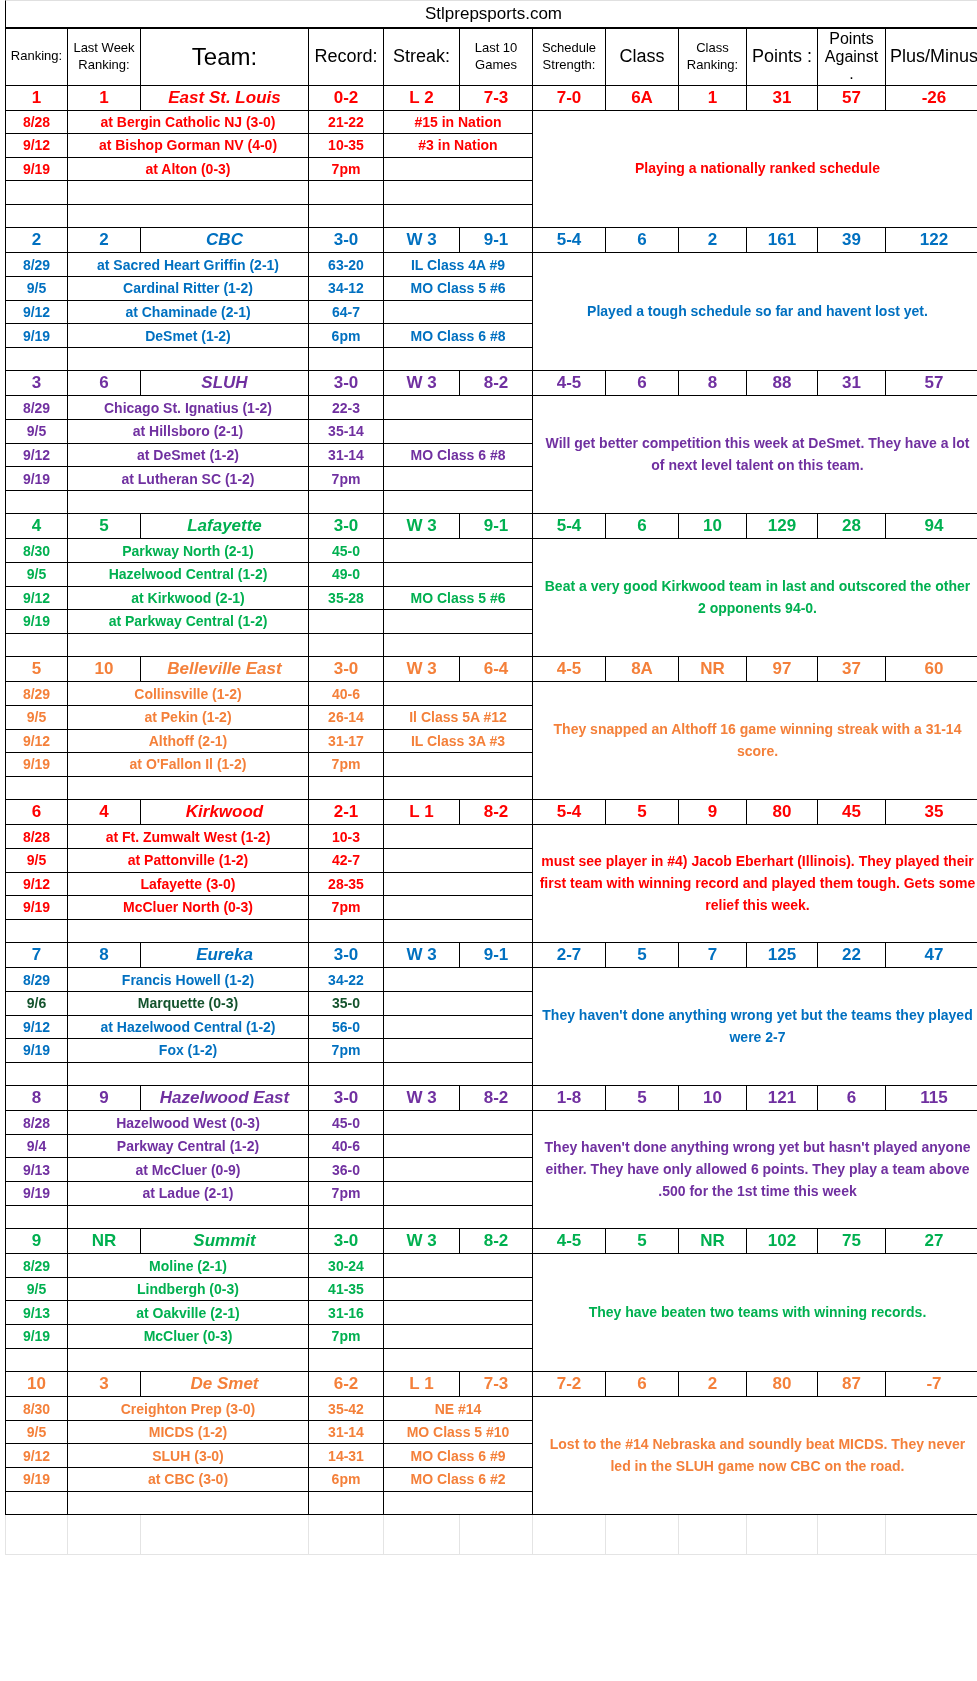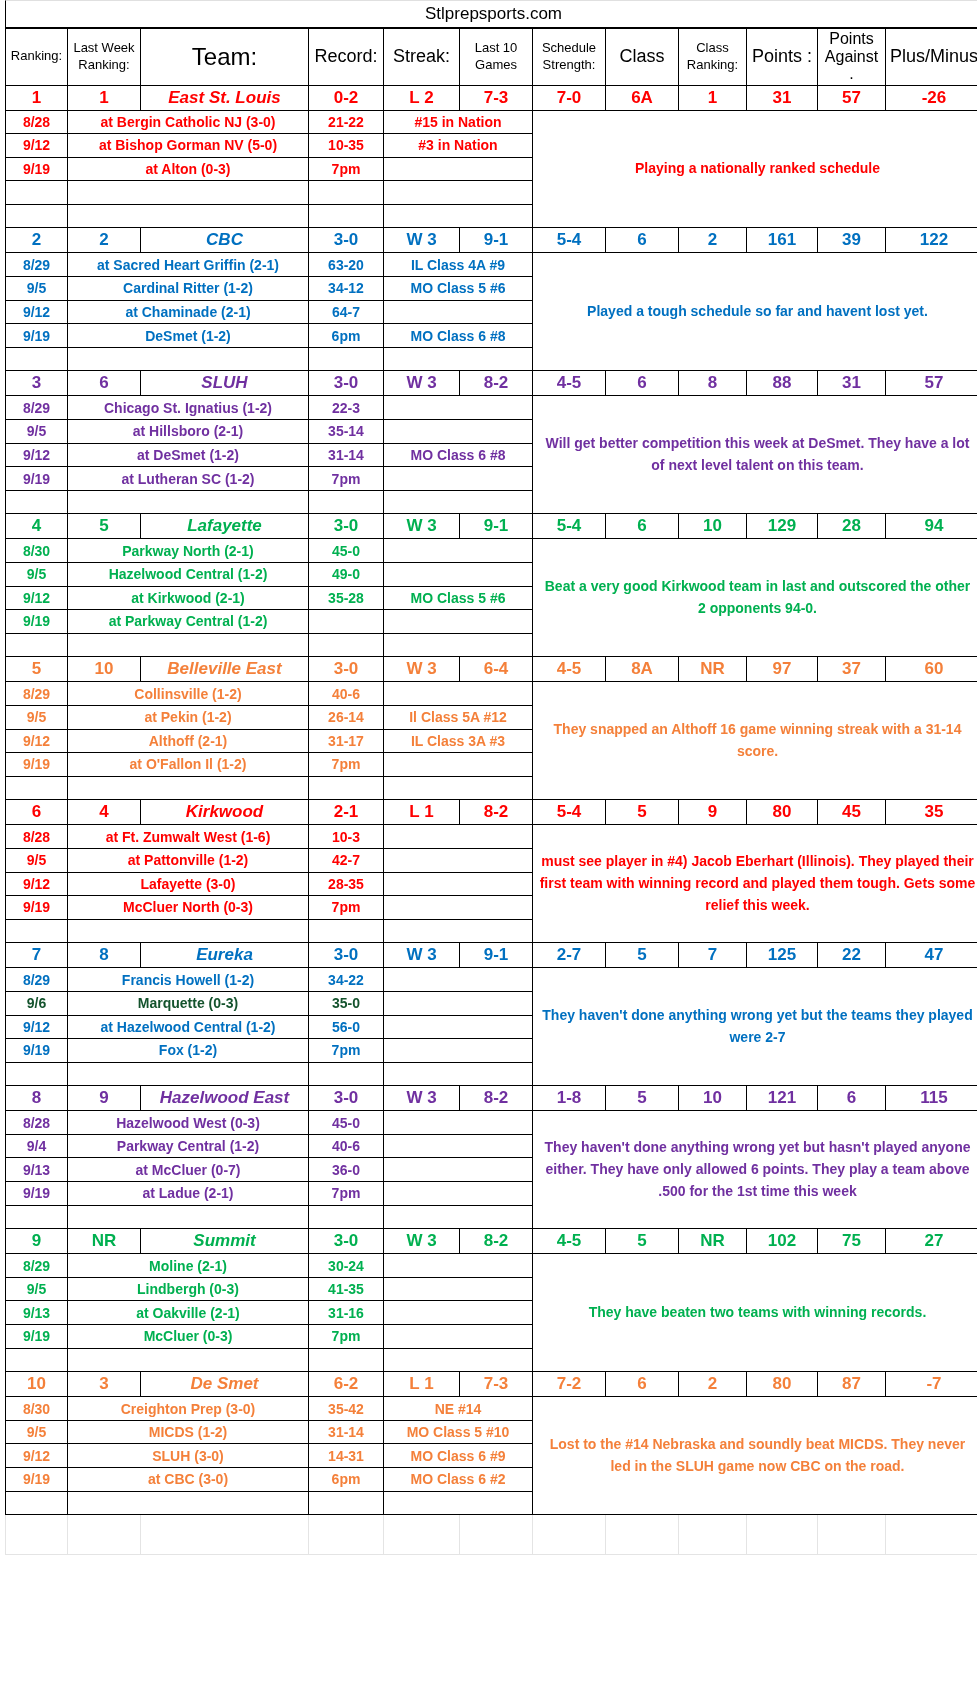--- a/index.html
+++ b/index.html
@@ -72,21 +72,21 @@
         </tr>
         <tr class="game" style="color:#ff0000">
           <td>8/28</td>
           <td colspan="2">at Bergin Catholic NJ (3-0)</td>
           <td>21-22</td>
           <td colspan="2">#15 in Nation</td>
           <td class="note" colspan="6" rowspan="5">Playing a nationally ranked schedule</td>
         </tr>
         <tr class="game" style="color:#ff0000">
           <td>9/12</td>
-          <td colspan="2">at Bishop Gorman NV (5-0)</td>
+          <td colspan="2">at Bishop Gorman NV (4-0)</td>
           <td>10-35</td>
           <td colspan="2">#3 in Nation</td>
         </tr>
         <tr class="game" style="color:#ff0000">
           <td>9/19</td>
           <td colspan="2">at Alton (0-3)</td>
           <td>7pm</td>
           <td colspan="2"></td>
         </tr>
         <tr class="blank" style="color:#ff0000">
@@ -290,21 +290,21 @@
           <td>8-2</td>
           <td>5-4</td>
           <td>5</td>
           <td>9</td>
           <td>80</td>
           <td>45</td>
           <td>35</td>
         </tr>
         <tr class="game" style="color:#ff0000">
           <td>8/28</td>
-          <td colspan="2">at Ft. Zumwalt West (1-6)</td>
+          <td colspan="2">at Ft. Zumwalt West (1-2)</td>
           <td>10-3</td>
           <td colspan="2"></td>
           <td class="note" colspan="6" rowspan="5">must see player in #4) Jacob Eberhart (Illinois). They played their first team with winning record and played them tough. Gets some relief this week.</td>
         </tr>
         <tr class="game" style="color:#ff0000">
           <td>9/5</td>
           <td colspan="2">at Pattonville (1-2)</td>
           <td>42-7</td>
           <td colspan="2"></td>
         </tr>
@@ -393,21 +393,21 @@
           <td class="note" colspan="6" rowspan="5">They haven't done anything wrong yet but hasn't played anyone either. They have only allowed 6 points. They play a team above .500 for the 1st time this week</td>
         </tr>
         <tr class="game" style="color:#7030a0">
           <td>9/4</td>
           <td colspan="2">Parkway Central (1-2)</td>
           <td>40-6</td>
           <td colspan="2"></td>
         </tr>
         <tr class="game" style="color:#7030a0">
           <td>9/13</td>
-          <td colspan="2">at McCluer (0-7)</td>
+          <td colspan="2">at McCluer (0-9)</td>
           <td>36-0</td>
           <td colspan="2"></td>
         </tr>
         <tr class="game" style="color:#7030a0">
           <td>9/19</td>
           <td colspan="2">at Ladue (2-1)</td>
           <td>7pm</td>
           <td colspan="2"></td>
         </tr>
         <tr class="blank" style="color:#7030a0">

